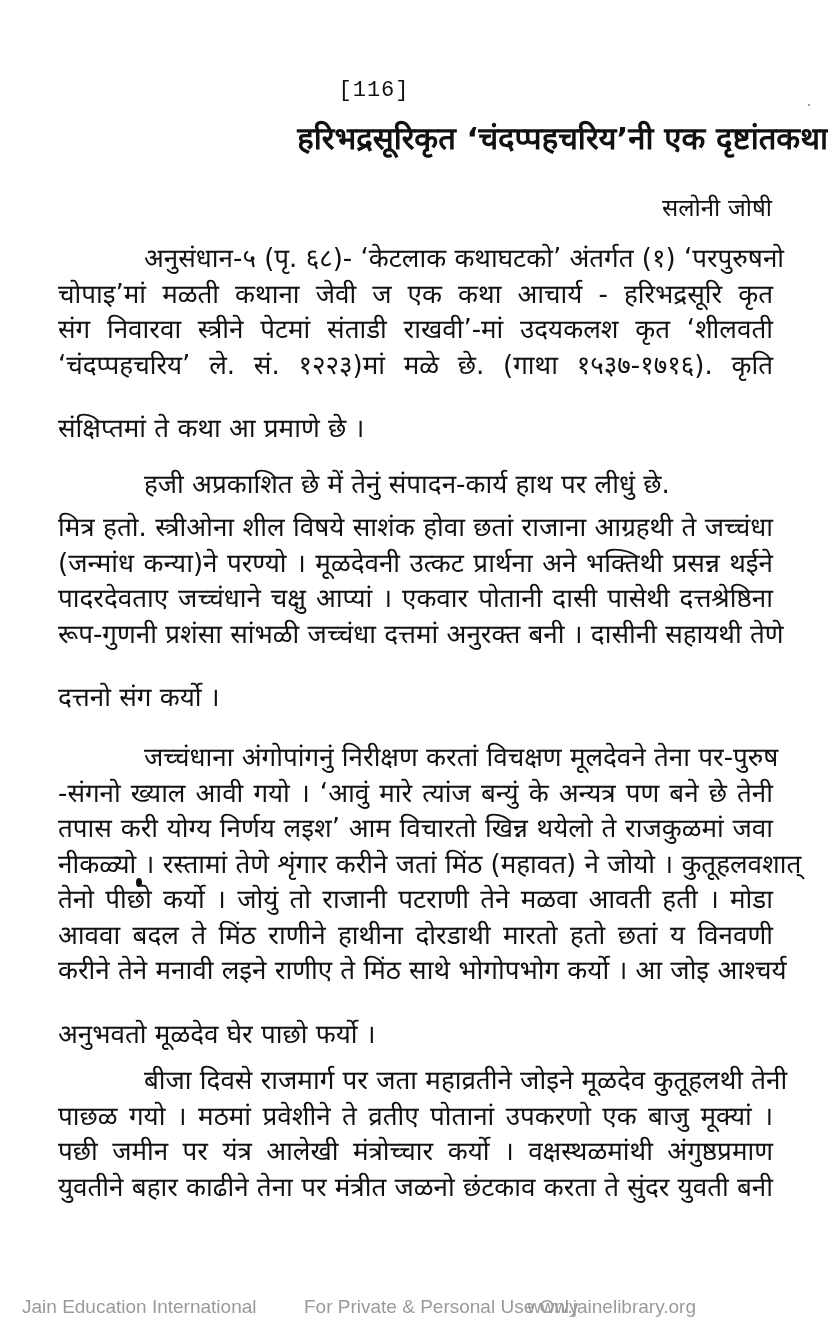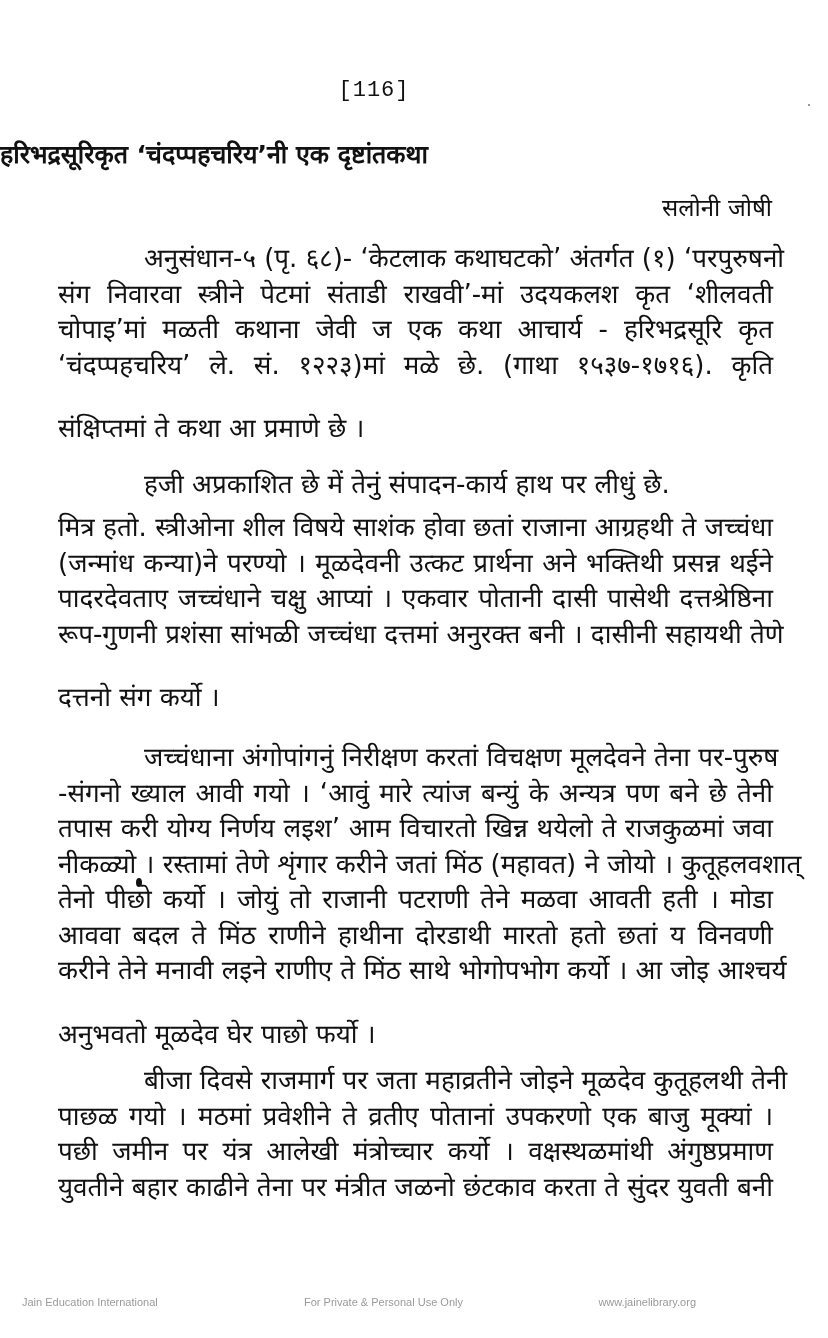--- a/index.html
+++ b/index.html
@@ -20,25 +20,25 @@
       top: 78px;
       left: 0;
       width: 748px;
       text-align: center;
       font-family: Liberation Mono, monospace;
       font-size: 22px;
       letter-spacing: 1px;
     }
     .title {
       position: absolute;
-      top: 136px;
+      top: 116px;
       left: 0;
       width: 828px;
-      text-align: left;
-      font-size: 25px;
+      text-align: right;
+      font-size: 31px;
       font-weight: bold;
       white-space: nowrap;
     }
     .author {
       position: absolute;
       top: 190px;
       right: 56px;
       font-size: 24px;
       font-weight: normal;
       white-space: nowrap;
@@ -82,21 +82,21 @@
       height: 2px;
       background: #999;
     }
     .footer {
       position: absolute;
       top: 1296px;
       left: 0;
       width: 720px;
       height: 24px;
       font-family: "Liberation Sans", sans-serif;
-      font-size: 11px;
+      font-size: 19px;
       color: #9a9a9a;
     }
     .footer span {
       position: absolute;
       top: 0;
     }
     .footer .f-left { left: 22px; }
     .footer .f-center { left: 304px; }
     .footer .f-right { right: 24px; }
   </style>
@@ -108,22 +108,22 @@
   <div class="speck"></div>
 
   <div class="page-number">[116]</div>
 
   <div class="title">हरिभद्रसूरिकृत ‘चंदप्पहचरिय’नी एक दृष्टांतकथा</div>
 
   <div class="author">सलोनी जोषी</div>
 
   <div class="body-text" style="top:241px;">
     <span class="line indent">अनुसंधान-५ (पृ. ६८)- ‘केटलाक कथाघटको’ अंतर्गत (१) ‘परपुरुषनो</span>
+    <span class="line">चोपाइ’मां मळती कथाना जेवी ज एक कथा आचार्य - हरिभद्रसूरि कृत</span>
     <span class="line">संग निवारवा स्त्रीने पेटमां संताडी राखवी’-मां उदयकलश कृत ‘शीलवती</span>
-    <span class="line">चोपाइ’मां मळती कथाना जेवी ज एक कथा आचार्य - हरिभद्रसूरि कृत</span>
     <span class="line">‘चंदप्पहचरिय’ ले. सं. १२२३)मां मळे छे. (गाथा १५३७-१७१६). कृति</span>
     <span class="line last">संक्षिप्तमां ते कथा आ प्रमाणे छे ।</span>
   </div>
 
   <div class="body-text" style="top:439px;">
     <span class="line indent last">हजी अप्रकाशित छे में तेनुं संपादन-कार्य हाथ पर लीधुं छे.</span>
   </div>
 
   <div class="body-text" style="top:510px;">
     <span class="line">मित्र हतो. स्त्रीओना शील विषये साशंक होवा छतां राजाना आग्रहथी ते जच्चंधा</span>

